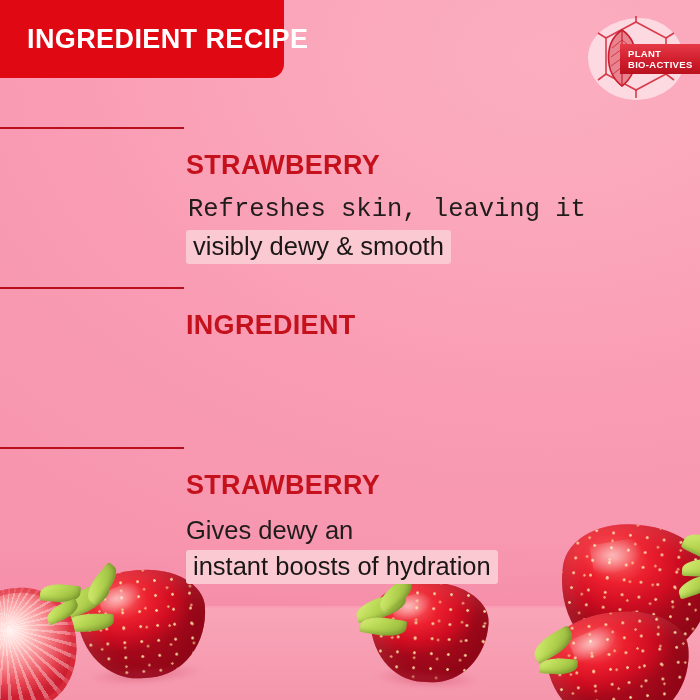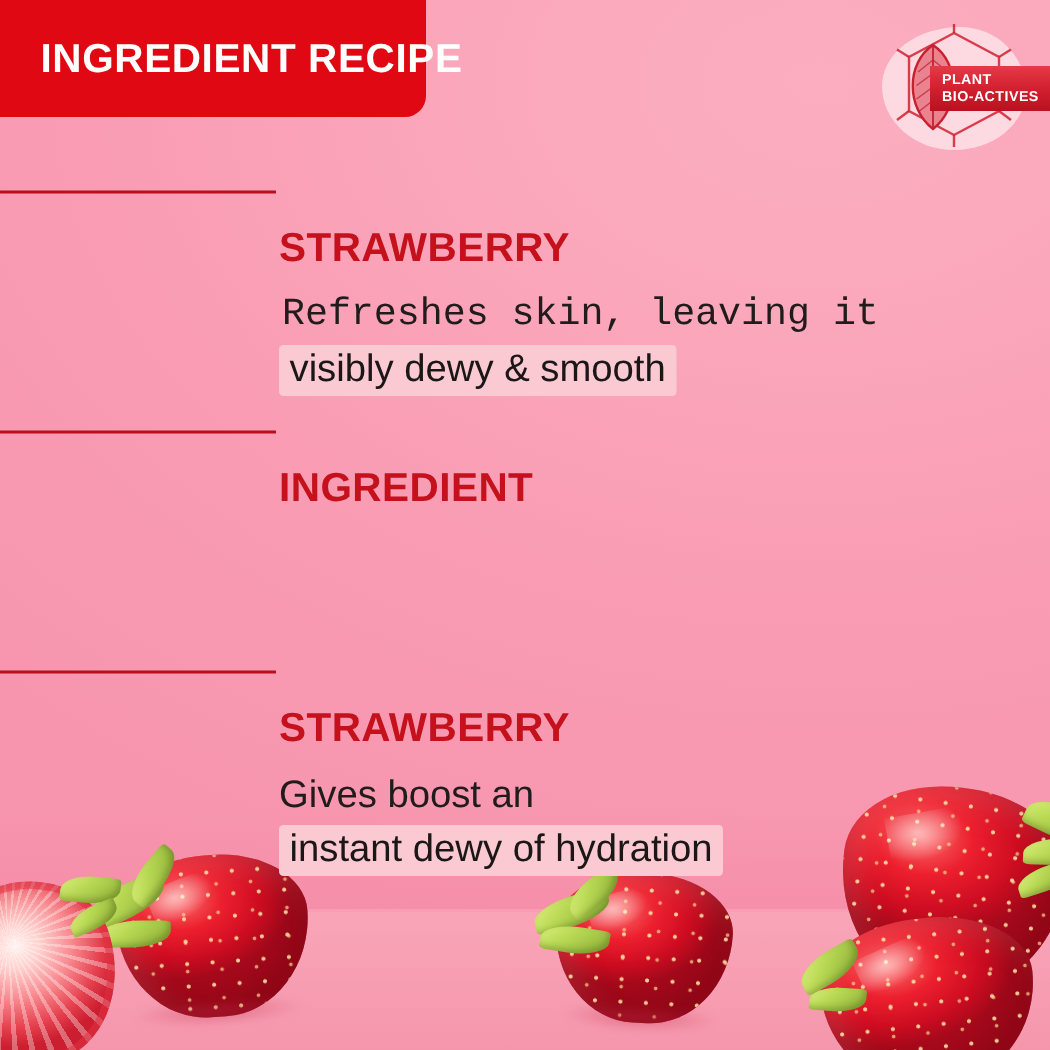--- a/index.html
+++ b/index.html
@@ -251,19 +251,19 @@
   </div>
 
   <div class="block" id="block-2">
     <p class="ing-name">INGREDIENT</p>
   </div>
 
   <div class="block" id="block-3">
     <p class="ing-name">STRAWBERRY</p>
     <div class="desc-wrap">
       <p class="ing-desc">
-        <span class="line">Gives boost an</span>
-        <span class="line"><span class="hl">instant dewy of hydration</span></span>
+        <span class="line">Gives dewy an</span>
+        <span class="line"><span class="hl">instant boosts of hydration</span></span>
       </p>
     </div>
   </div>
 
 </div>
 
 </body></html>

